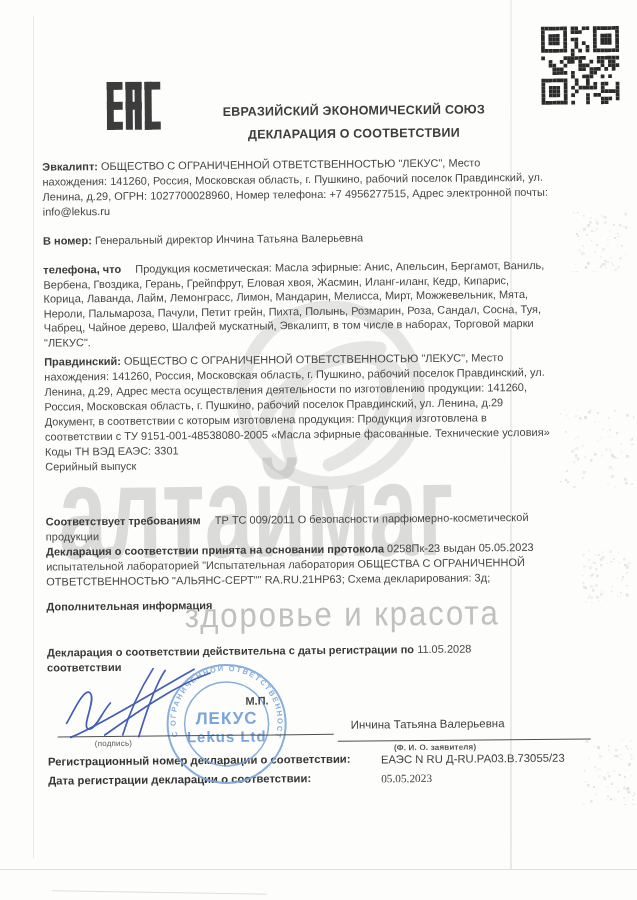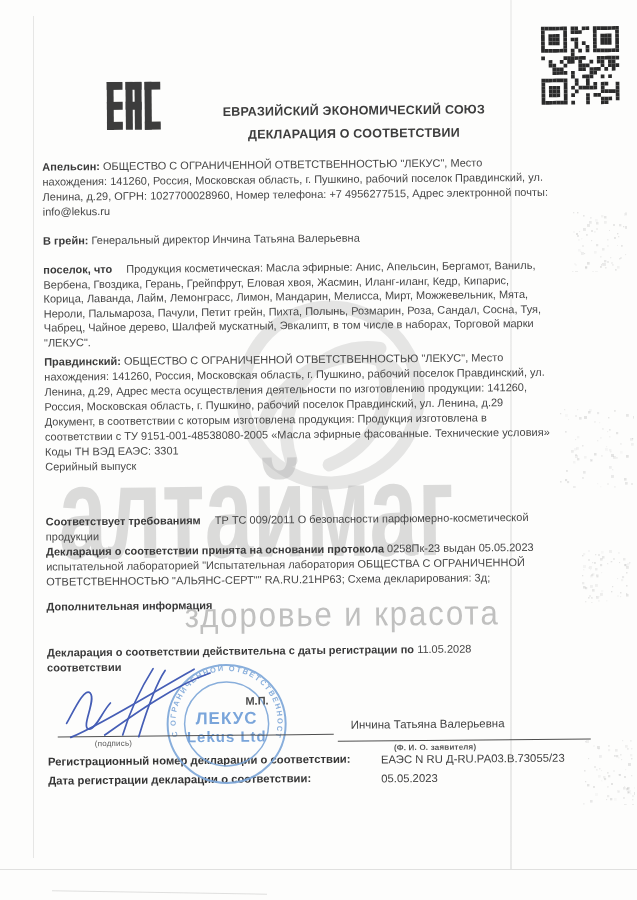--- a/index.html
+++ b/index.html
@@ -578,34 +578,34 @@
         <rect x="61.8" y="77" width="3.8" height="3.8" fill="#2b2b2b"></rect>
         <rect x="65.6" y="77" width="3.8" height="3.8" fill="#2b2b2b"></rect>
       </svg>
 
     <div class="abs title-block layer">
       <div>ЕВРАЗИЙСКИЙ ЭКОНОМИЧЕСКИЙ СОЮЗ</div>
       <div>ДЕКЛАРАЦИЯ О СООТВЕТСТВИИ</div>
     </div>
 
     <div class="abs para layer" style="top:157px;">
-      <b>Апельсин:</b>
+      <b>Эвкалипт:</b>
       <span class="txt">ОБЩЕСТВО С ОГРАНИЧЕННОЙ ОТВЕТСТВЕННОСТЬЮ "ЛЕКУС", Место
 нахождения: 141260, Россия, Московская область, г. Пушкино, рабочий поселок Правдинский, ул.
 Ленина, д.29, ОГРН: 1027700028960, Номер телефона: +7 4956277515, Адрес электронной почты:
 info@lekus.ru</span>
     </div>
 
     <div class="abs para layer" style="top:231px;">
-      <b>В грейн:</b>
+      <b>В номер:</b>
       <span class="txt">Генеральный директор Инчина Татьяна Валерьевна</span>
     </div>
 
     <div class="abs para tight layer" style="top:260px;">
-      <b class="gap-lg">поселок, что</b>
+      <b class="gap-lg">телефона, что</b>
       <span class="txt">Продукция косметическая: Масла эфирные: Анис, Апельсин, Бергамот, Ваниль,
 Вербена, Гвоздика, Герань, Грейпфрут, Еловая хвоя, Жасмин, Иланг-иланг, Кедр, Кипарис,
 Корица, Лаванда, Лайм, Лемонграсс, Лимон, Мандарин, Мелисса, Мирт, Можжевельник, Мята,
 Нероли, Пальмароза, Пачули, Петит грейн, Пихта, Полынь, Розмарин, Роза, Сандал, Сосна, Туя,
 Чабрец, Чайное дерево, Шалфей мускатный, Эвкалипт, в том числе в наборах, Торговой марки
 "ЛЕКУС".</span>
     </div>
 
     <div class="abs para layer" style="top:352px;">
       <b>Правдинский:</b>
@@ -672,16 +672,16 @@
     <div class="abs sig-line" style="left:55px;top:734px;width:276px;"></div>
     <div class="abs small-note layer" style="left:92px;top:737px;">(подпись)</div>
 
     <div class="abs fio layer">Инчина Татьяна Валерьевна</div>
     <div class="abs sig-line" style="left:335px;top:741px;width:253px;"></div>
     <div class="abs small-note layer" style="left:376px;top:744px;font-weight:bold;margin-left:15px;">(Ф. И. О. заявителя)</div>
 
     <div class="abs reg-label layer" style="left:45px;top:753px;">Регистрационный номер декларации о соответствии:</div>
     <div class="abs reg-value layer" style="left:378px;top:754px;">ЕАЭС N RU Д-RU.РА03.В.73055/23</div>
     <div class="abs reg-label layer" style="left:45px;top:772px;">Дата регистрации декларации о соответствии:</div>
-    <div class="abs reg-value layer" style="left:378px;top:773px;">05.05.2023</div>
+    <div class="abs reg-value layer" style="left:378px;top:773px;font-family:Liberation Serif, serif;">05.05.2023</div>
 
   </div>
 </div>
 
 </body></html>

